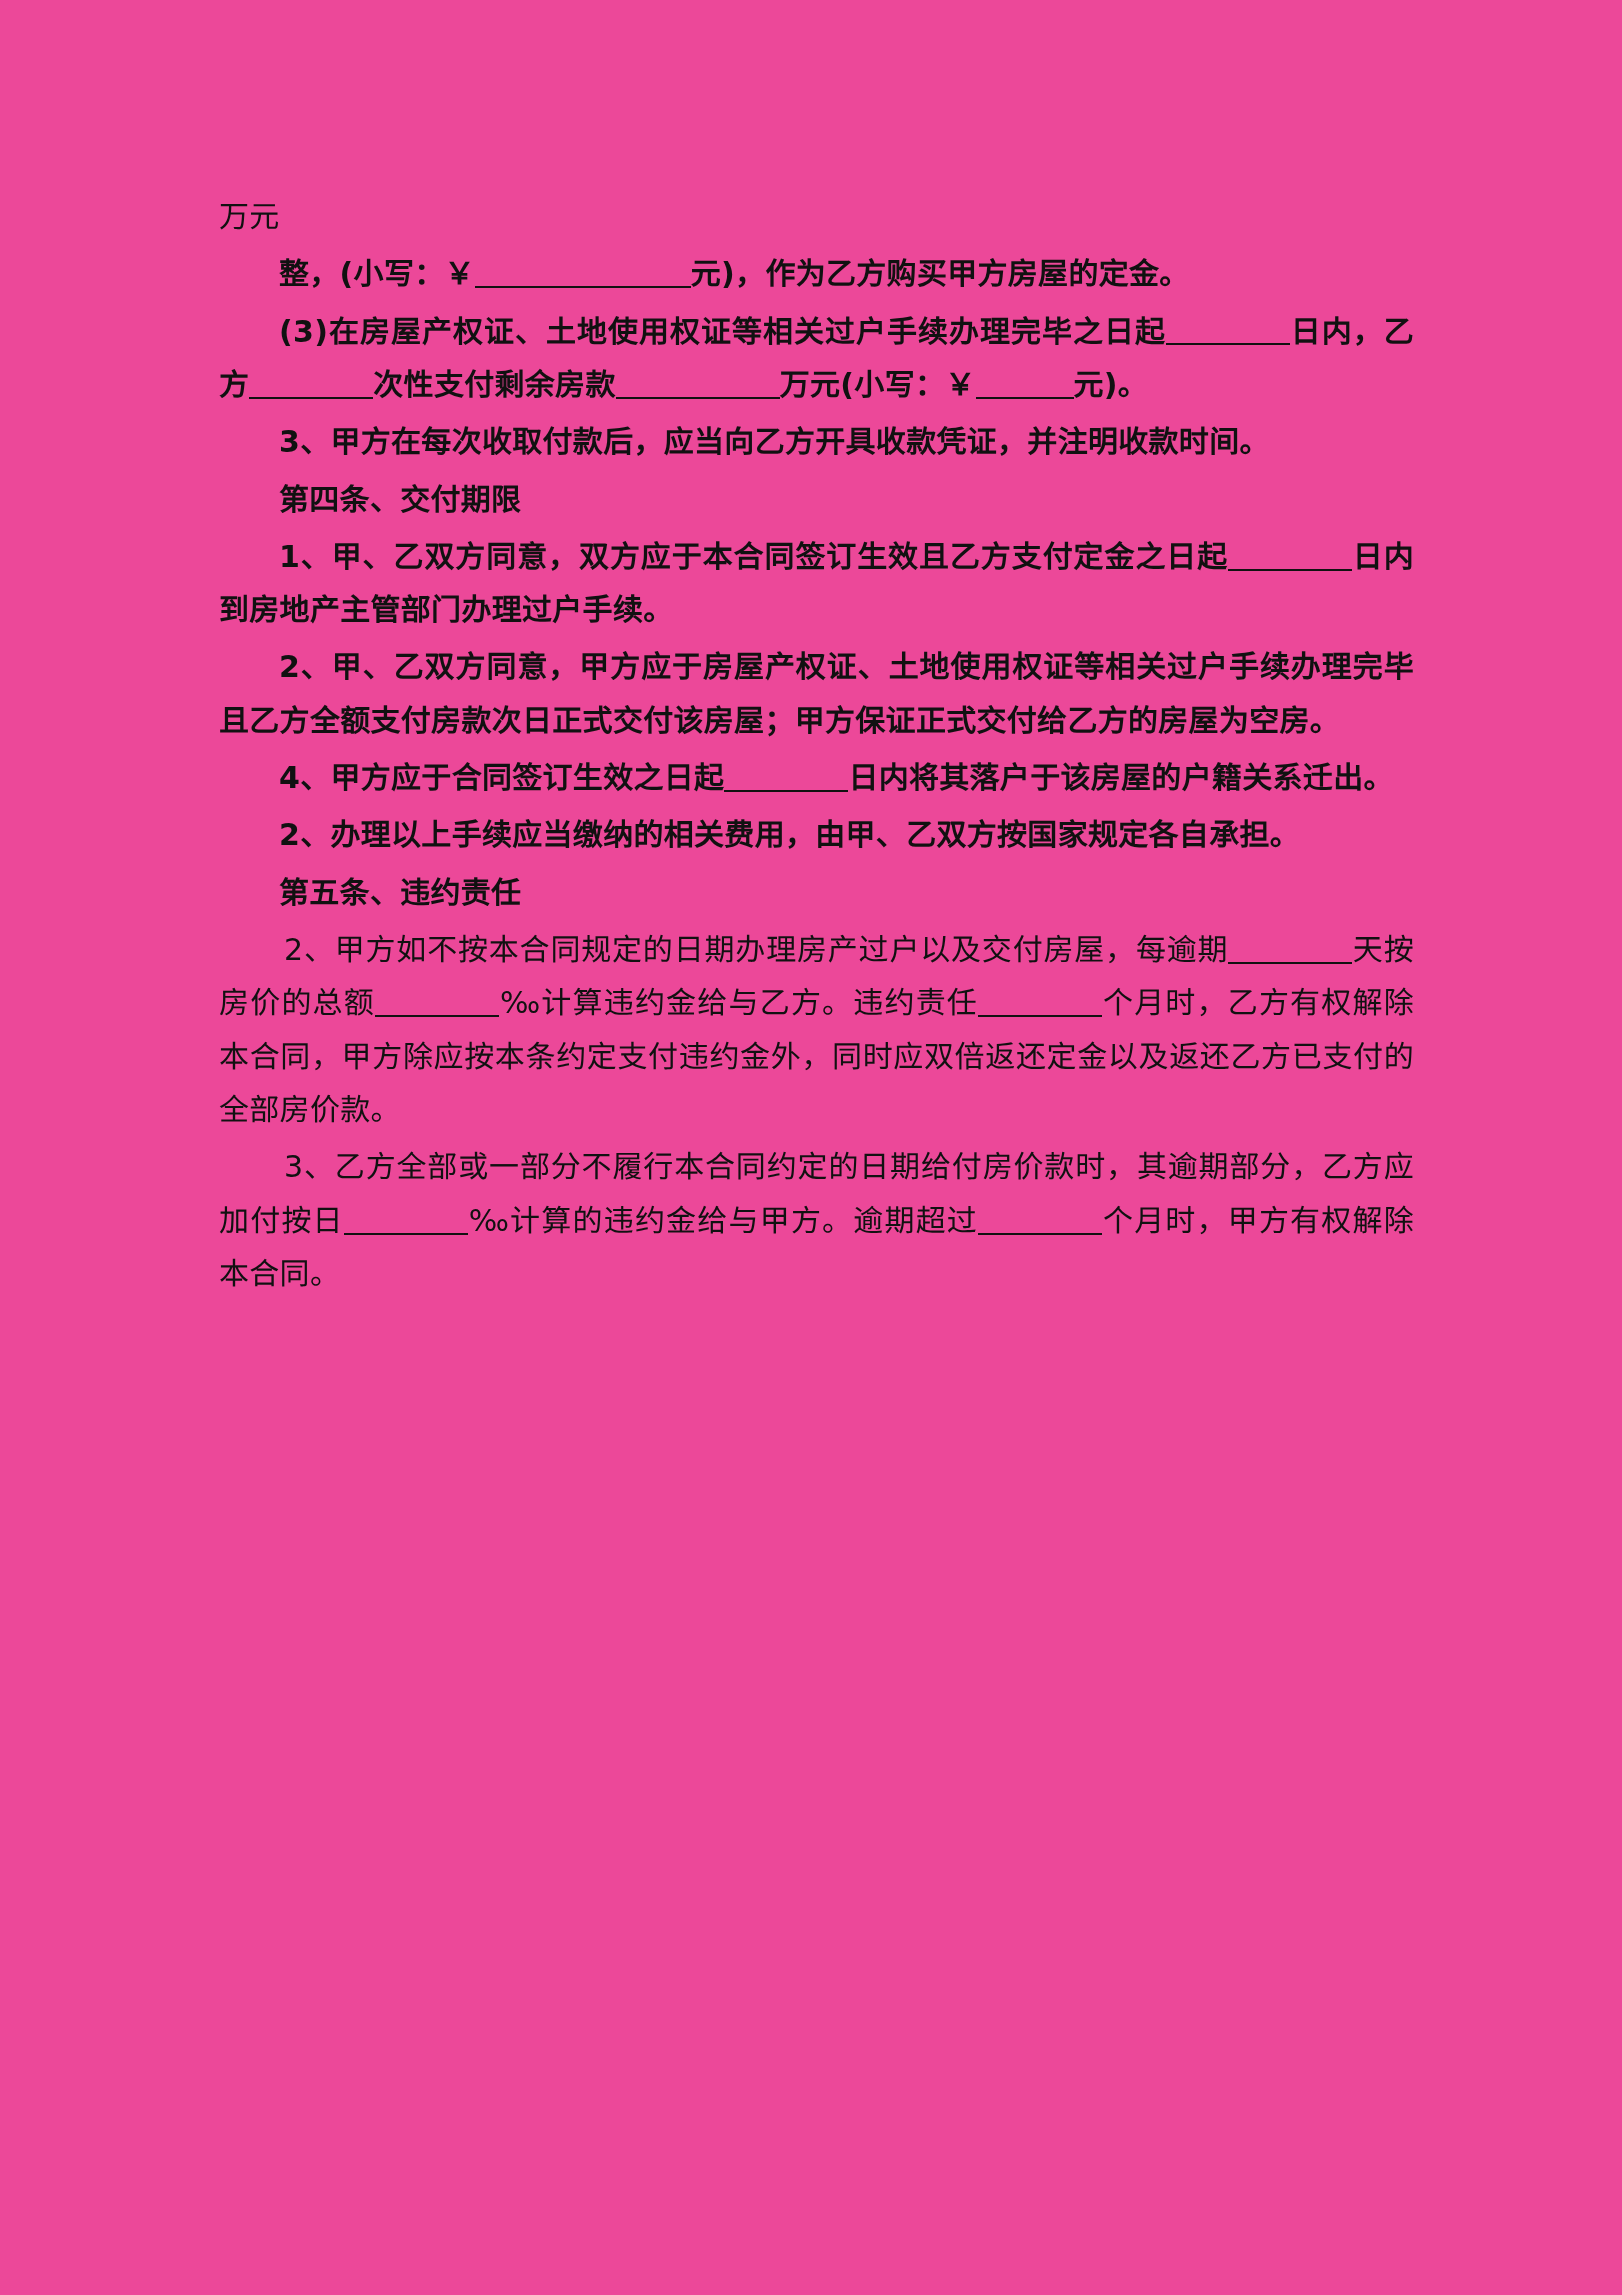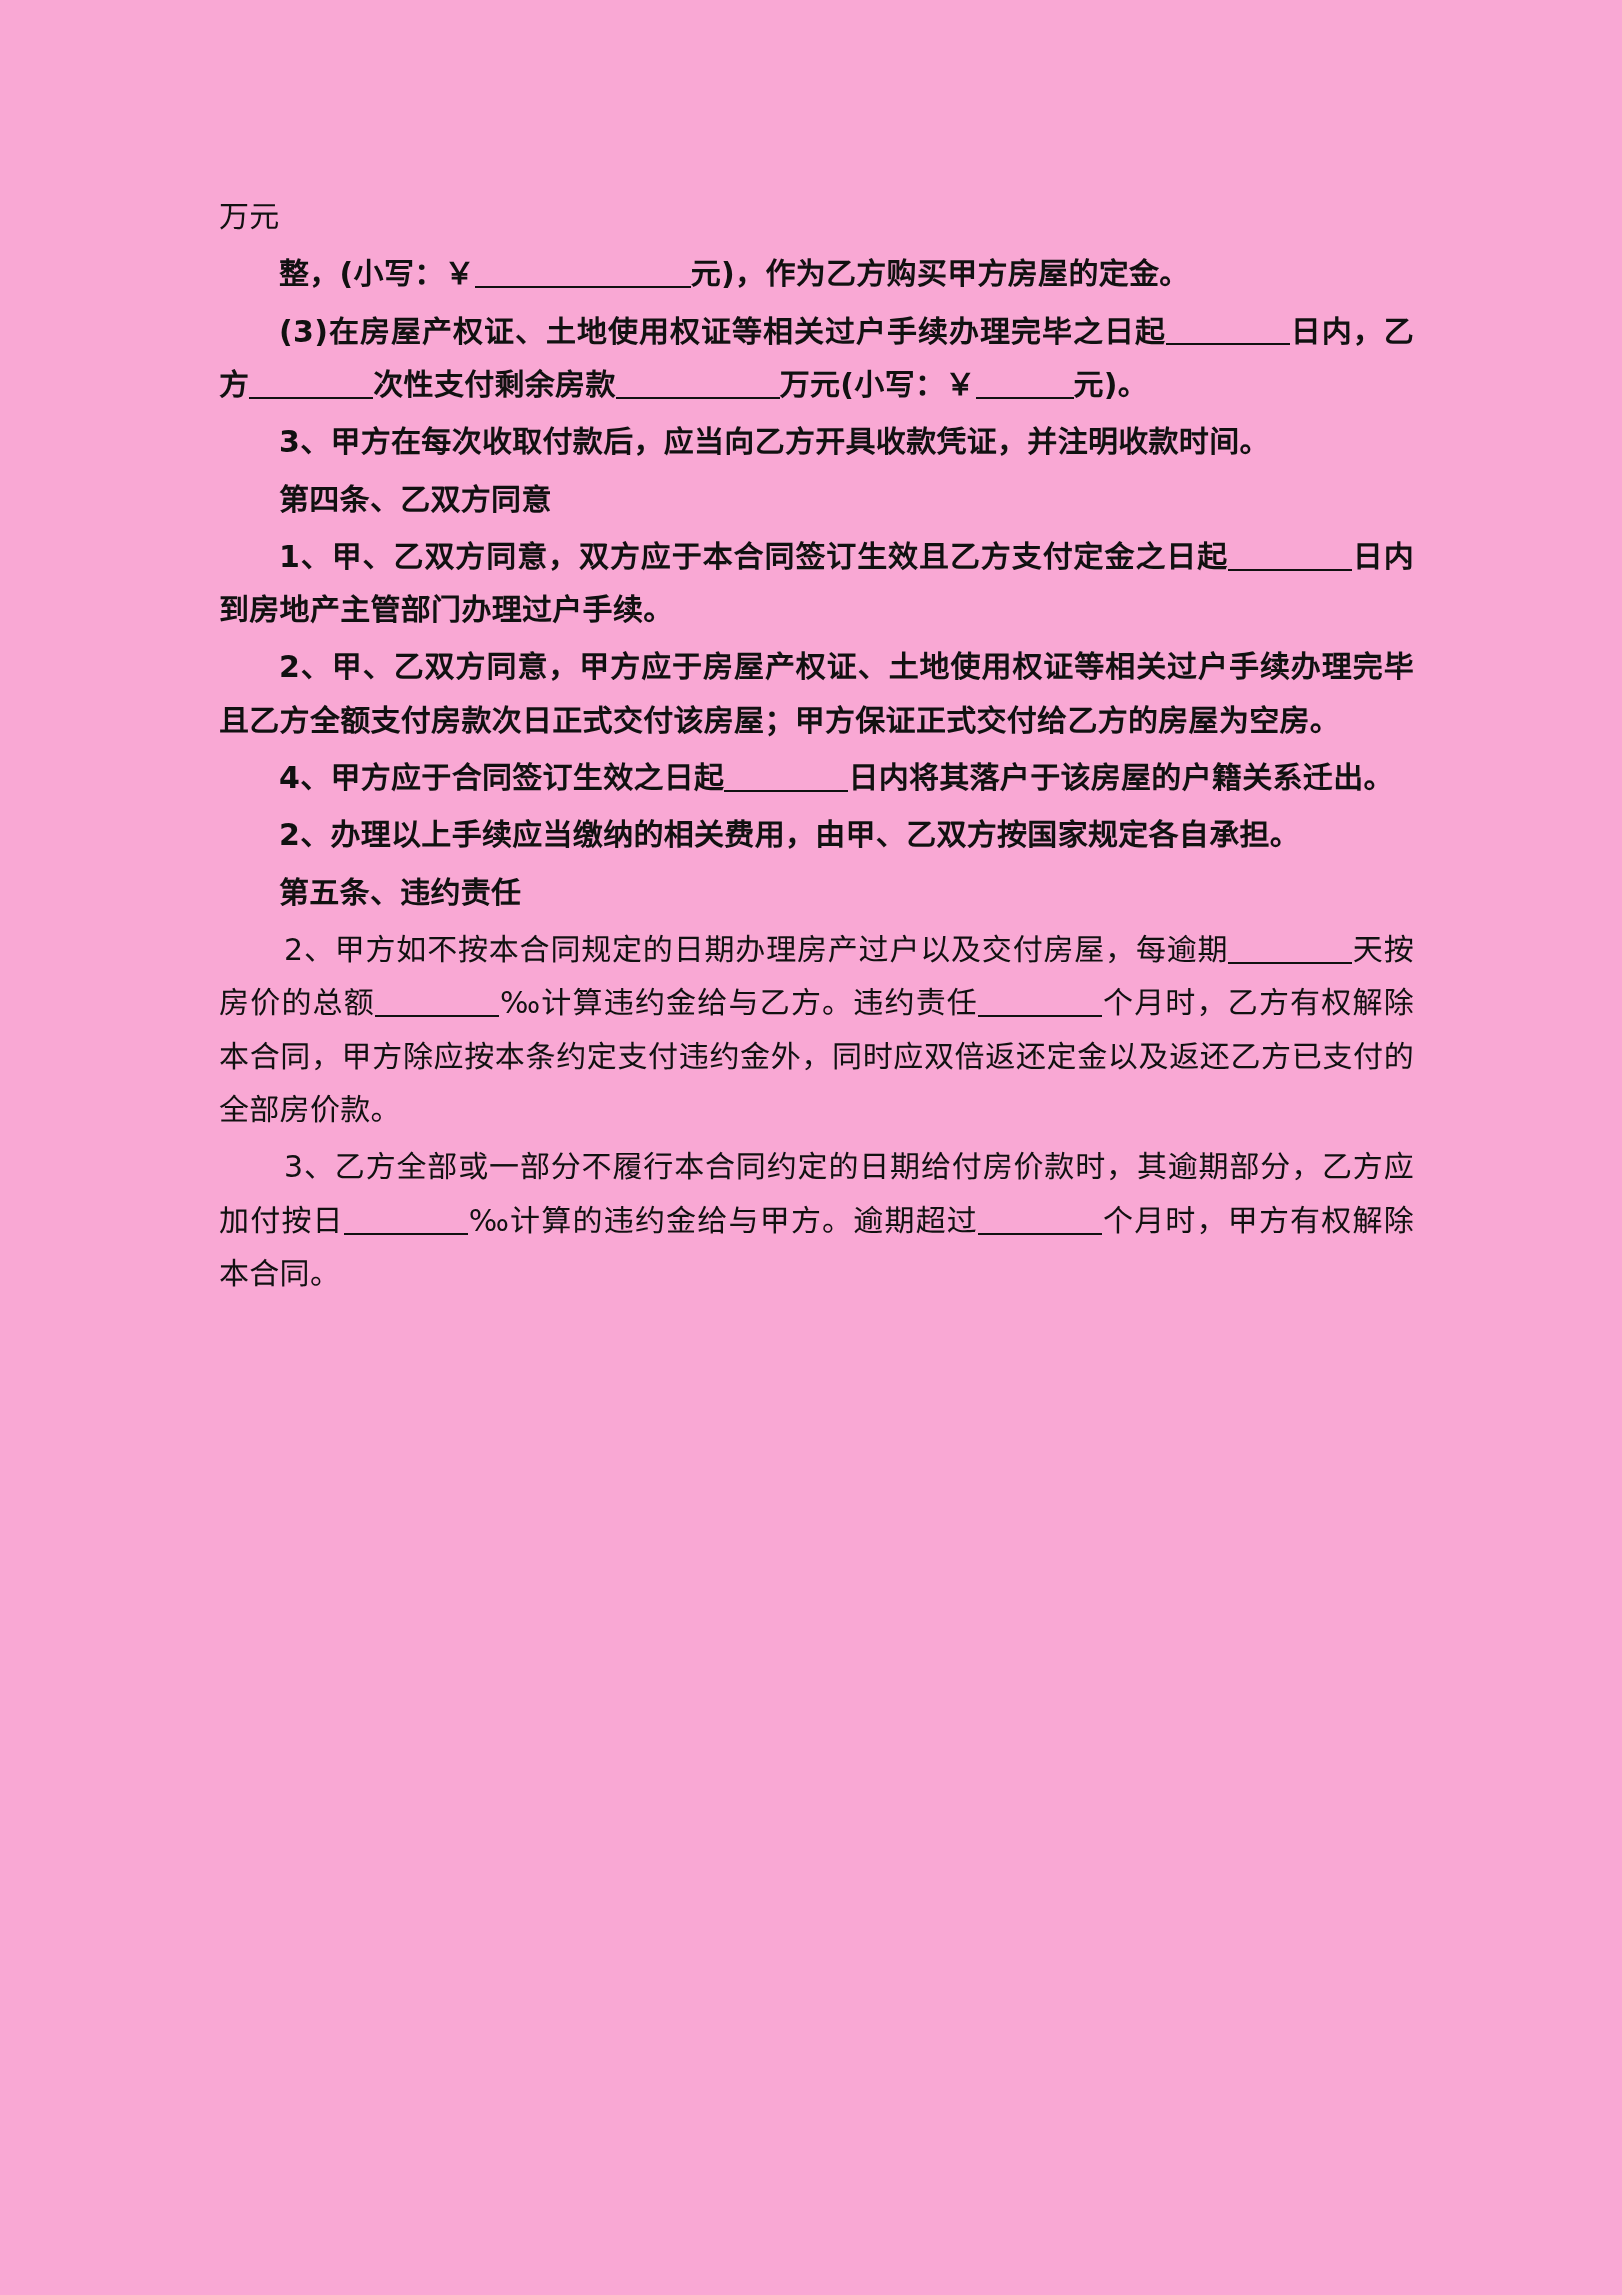--- a/index.html
+++ b/index.html
@@ -11,21 +11,21 @@
     width: 1623px;
     height: 2295px;
     font-family: "DejaVu Sans", "Liberation Sans", sans-serif;
     color: #000000;
     overflow: hidden;
   }
   .page {
     position: relative;
     width: 1623px;
     height: 2295px;
-    background: #f9a8d4;
+    background: #ec4899;
     box-sizing: border-box;
     padding: 190px 209px 131px 219px;
   }
   .doc-body {
     font-size: 30px;
     line-height: 1.78;
     letter-spacing: 0.3px;
     text-align: justify;
     color: #111111;
   }
@@ -60,21 +60,21 @@
   <div class="doc-body">
 
     <p class="p"><span>万元</span></p>
 
     <p class="p-indent"><span>整，(小写：￥</span><span class="blank b-xl"></span><span>元)，作为乙方购买甲方房屋的定金。</span></p>
 
     <p class="p-indent"><span>(3)在房屋产权证、土地使用权证等相关过户手续办理完毕之日起</span><span class="blank b-md"></span><span>日内，乙方</span><span class="blank b-md"></span><span>次性支付剩余房款</span><span class="blank b-lg"></span><span>万元(小写：￥</span><span class="blank b-sm"></span><span>元)。</span></p>
 
     <p class="p-indent"><span>3、甲方在每次收取付款后，应当向乙方开具收款凭证，并注明收款时间。</span></p>
 
-    <p class="p-indent"><span>第四条、乙双方同意</span></p>
+    <p class="p-indent"><span>第四条、交付期限</span></p>
 
     <p class="p-indent"><span>1、甲、乙双方同意，双方应于本合同签订生效且乙方支付定金之日起</span><span class="blank b-md"></span><span>日内到房地产主管部门办理过户手续。</span></p>
 
     <p class="p-indent"><span>2、甲、乙双方同意，甲方应于房屋产权证、土地使用权证等相关过户手续办理完毕且乙方全额支付房款次日正式交付该房屋；甲方保证正式交付给乙方的房屋为空房。</span></p>
 
 
     <p class="p-indent"><span>4、甲方应于合同签订生效之日起</span><span class="blank b-md"></span><span>日内将其落户于该房屋的户籍关系迁出。</span></p>
 
     <p class="p-indent"><span>2、办理以上手续应当缴纳的相关费用，由甲、乙双方按国家规定各自承担。</span></p>
 

